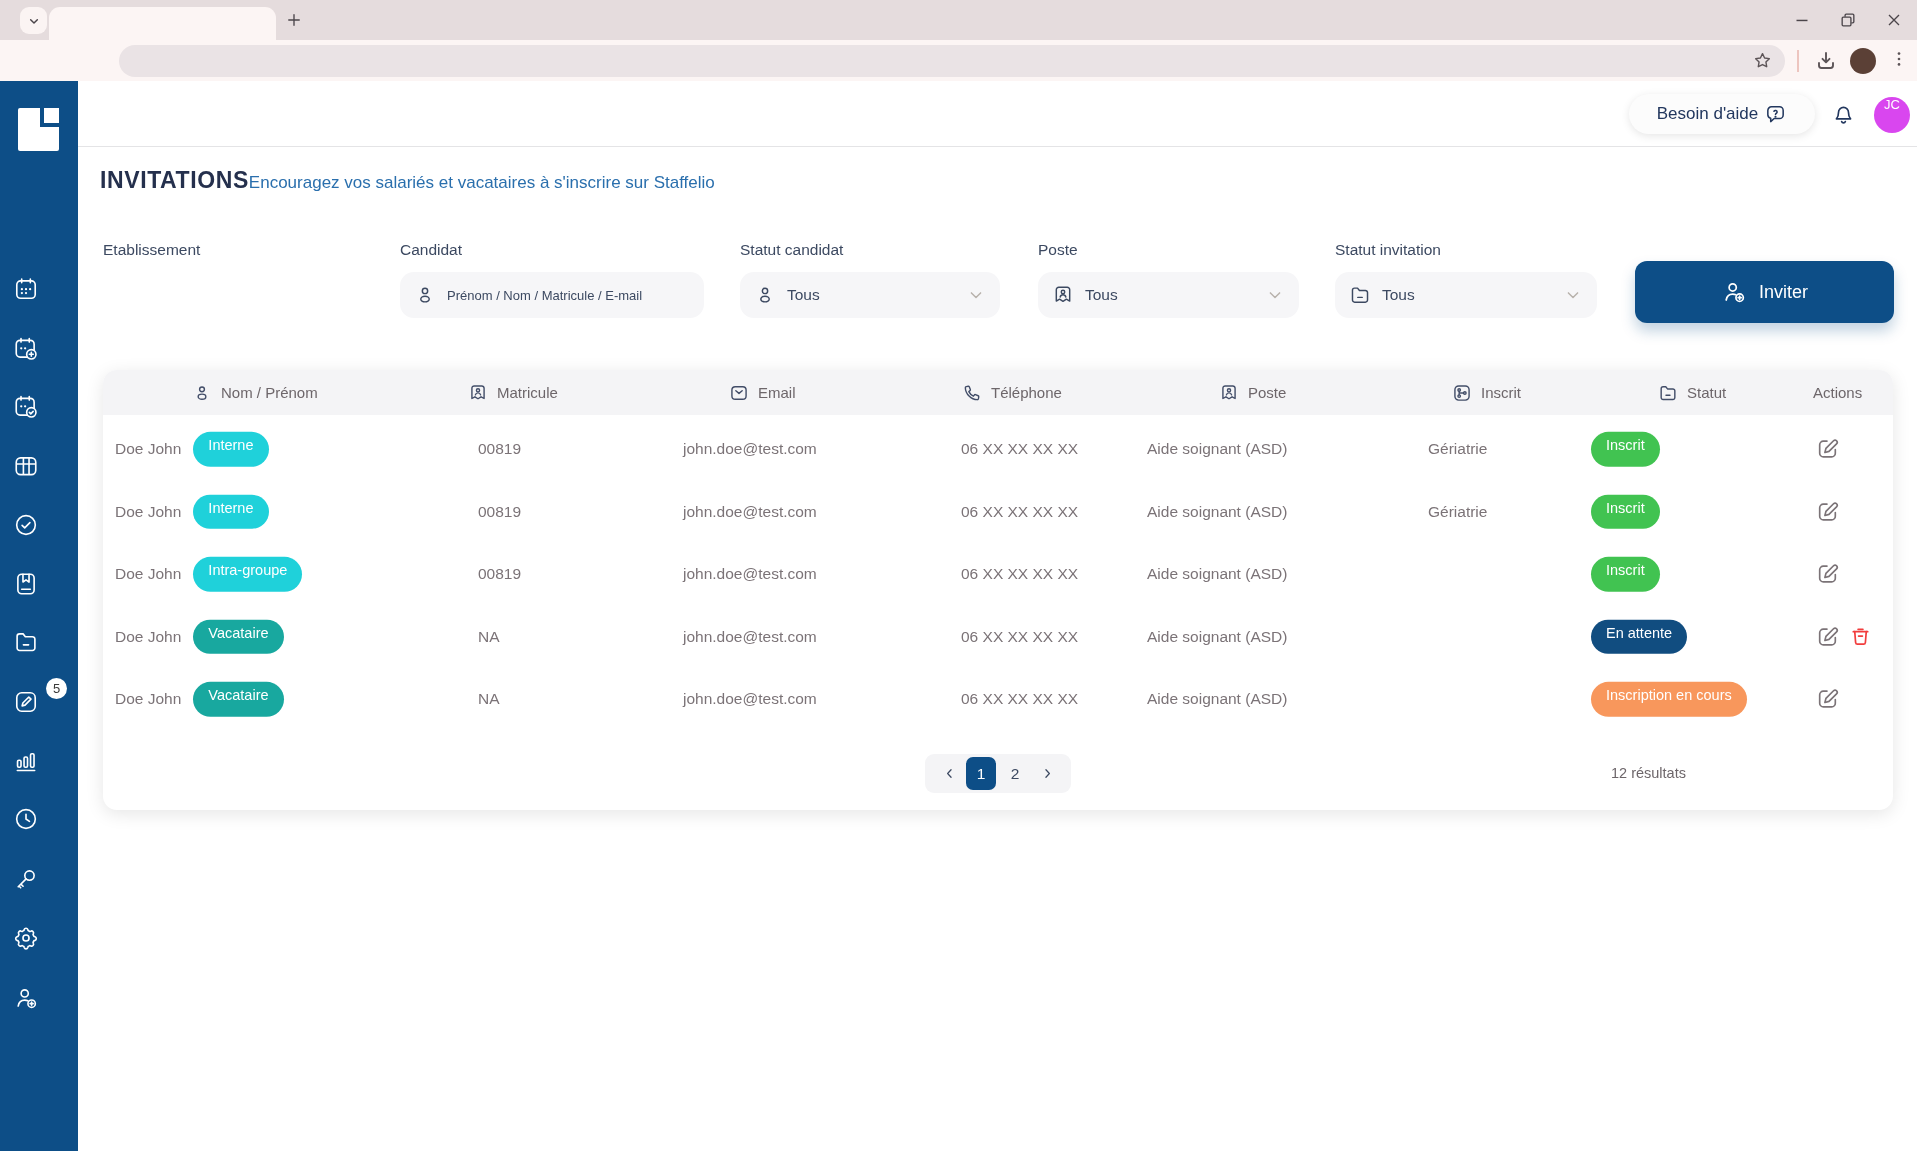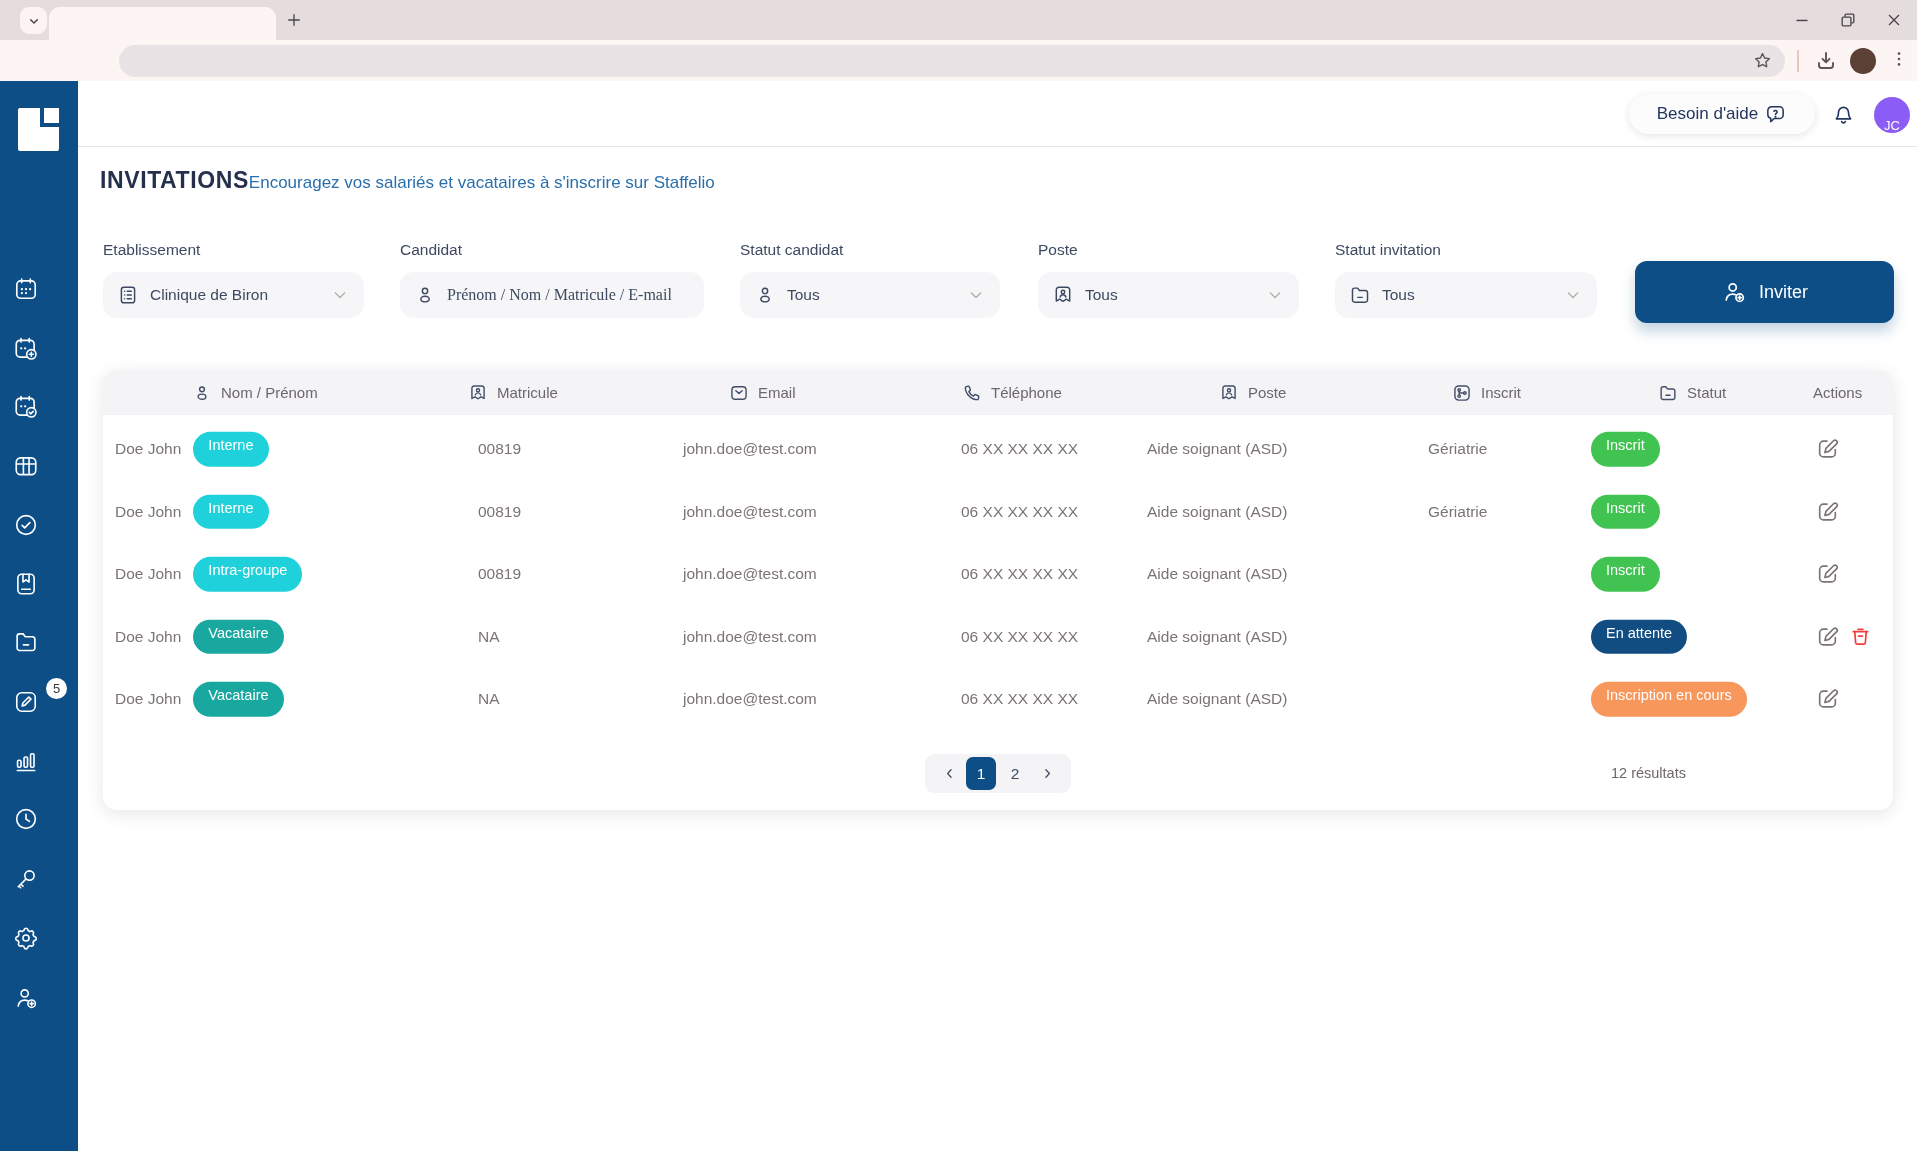--- a/index.html
+++ b/index.html
@@ -30,33 +30,33 @@
   .logo .small{position:absolute;right:0;top:0;width:15px;height:15px;background:#fff}
   .side-item{position:absolute;left:13px;width:26px;height:26px;color:#fff;cursor:pointer}
   .side-badge{position:absolute;left:46px;width:21px;height:21px;background:#fff;border-radius:50%;display:flex;align-items:center;justify-content:center;font-size:13px;color:#3a3a3a}
 
   .main{position:absolute;left:78px;top:0;width:1839px;height:1070px}
 
   
   .app-header{position:absolute;left:0;top:0;width:1839px;height:66px;background:#fff;border-bottom:1px solid #e4e4e6}
   .help-pill{position:absolute;left:1551px;top:13px;width:186px;height:40px;background:#fcfcfc;border-radius:20px;box-shadow:0 2px 8px rgba(0,0,0,.10);display:flex;align-items:center;justify-content:center;gap:6px;color:#22375e;font-size:17px;cursor:pointer}
   .bell{position:absolute;left:1753px;top:21px;color:#22375e;cursor:pointer}
-  .avatar-app{position:absolute;left:1796px;top:16px;width:36px;height:36px;border-radius:50%;background:#8b5cf6;color:#fff;font-size:13px;display:flex;align-items:flex-end;justify-content:center;cursor:pointer}
+  .avatar-app{position:absolute;left:1796px;top:16px;width:36px;height:36px;border-radius:50%;background:#d946ef;color:#fff;font-size:13px;display:flex;align-items:flex-start;justify-content:center;cursor:pointer}
 
   
   .page-head{position:absolute;left:22px;top:86px;display:flex;align-items:baseline;}
   .page-title{font-size:23px;font-weight:bold;letter-spacing:.6px;color:#25304d}
   .page-subtitle{font-size:17px;color:#2a6fad}
 
   
   .fgroup{position:absolute;top:160px}
   .flabel{font-size:15.5px;color:#3c4961;margin-bottom:13px;display:block}
   .fbox{height:46px;background:#f6f6f8;border-radius:14px;display:flex;align-items:center;padding:0 14px;gap:11px;color:#3c4961;font-size:15.5px;cursor:pointer}
   .fbox .chev{margin-left:auto}
-  .finput{border:0;outline:0;background:transparent;font-family:Liberation Serif, serif;font-size:16px;color:#3c4961;width:100%}
+  .finput{border:0;outline:0;background:transparent;font-family:Liberation Sans, sans-serif;font-size:13px;color:#3c4961;width:100%}
   .finput::placeholder{color:#3c4961;opacity:1}
   .ficon{color:#3c4961;flex:0 0 auto}
   .g-eta{left:25px;width:261px}.g-cand{left:322px;width:304px}.g-stc{left:662px;width:260px}
   .g-poste{left:960px;width:261px}.g-sti{left:1257px;width:262px}
   .invite-btn{position:absolute;left:1557px;top:180px;width:259px;height:62px;background:#0d4e87;border:0;border-radius:12px;color:#fff;font-size:18px;font-family:"Liberation Sans",sans-serif;display:flex;align-items:center;justify-content:center;gap:12px;cursor:pointer;box-shadow:0 8px 14px rgba(13,78,135,.25)}
 
   
   .card{position:absolute;left:25px;top:289px;width:1790px;height:440px;background:#fff;border-radius:14px;box-shadow:0 4px 18px rgba(0,0,0,.10)}
   .thead{position:absolute;left:0;top:0;width:1790px;height:45px;background:#f4f4f6;border-radius:14px 14px 0 0}
   .th{position:absolute;top:0;height:45px;display:flex;align-items:center;gap:9px;color:#6d666a;font-size:15px}
@@ -290,34 +290,20 @@
       </div>
     </div>
 
     <div class="page-head">
       <span class="page-title">INVITATIONS</span>
       <span class="page-subtitle">Encouragez vos salariés et vacataires à s'inscrire sur Staffelio</span>
     </div>
 
     <div class="fgroup g-eta">
       <span class="flabel">Etablissement</span>
-      <div class="fbox">
-        <span class="ficon">
-            <svg width="22" height="22" viewBox="0 0 24 24" fill="none" stroke="currentColor" stroke-width="1.6" stroke-linecap="round" stroke-linejoin="round">
-              <rect x="4.8" y="3.5" width="14.4" height="17" rx="2.6"></rect>
-              <path d="M8.3 7.8h.01M11.2 7.8h4.4M8.3 12h.01M11.2 12h4.4M8.3 16.2h.01M11.2 16.2h4.4"></path>
-            </svg>
-          </span>
-        <span>Clinique de Biron</span>
-        <span class="chev">
-            <svg width="20" height="20" viewBox="0 0 24 24" fill="none" stroke="#b8b2ac" stroke-width="1.8" stroke-linecap="round" stroke-linejoin="round">
-              <path d="M6.5 9.5l5.5 5.5 5.5-5.5"></path>
-            </svg>
-          </span>
-      </div>
     </div>
 
     <div class="fgroup g-cand">
       <span class="flabel">Candidat</span>
       <div class="fbox">
         <span class="ficon">
             <svg width="22" height="22" viewBox="0 0 24 24" fill="none" stroke="currentColor" stroke-width="1.6">
               <circle cx="12" cy="7.6" r="2.9"></circle>
               <ellipse cx="12" cy="16.4" rx="4.6" ry="3.1"></ellipse>
             </svg>

